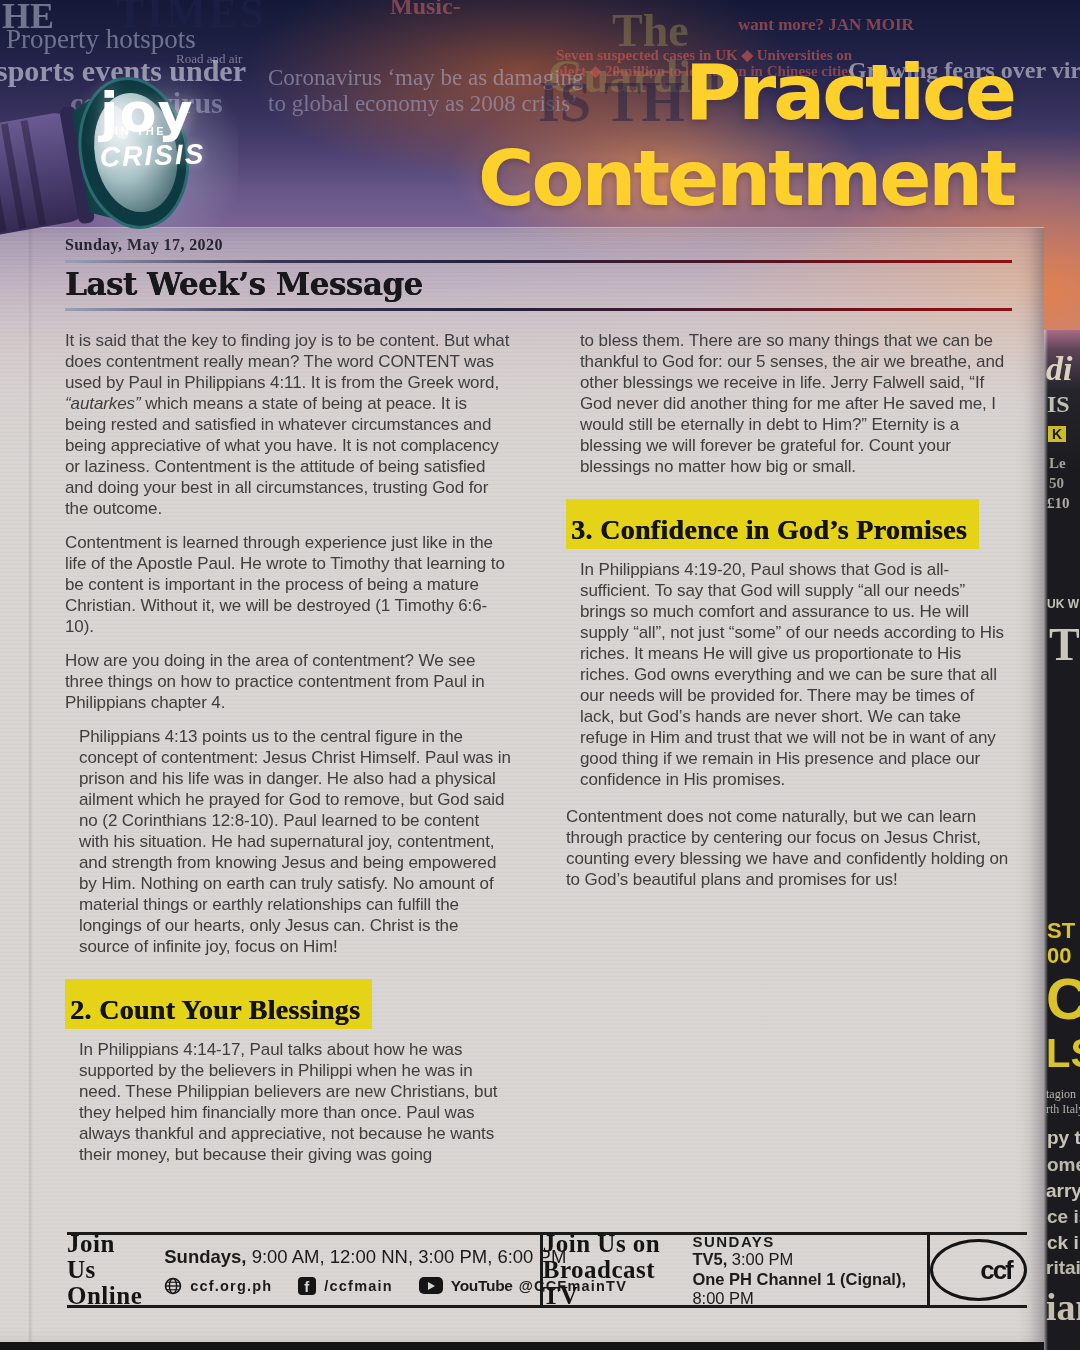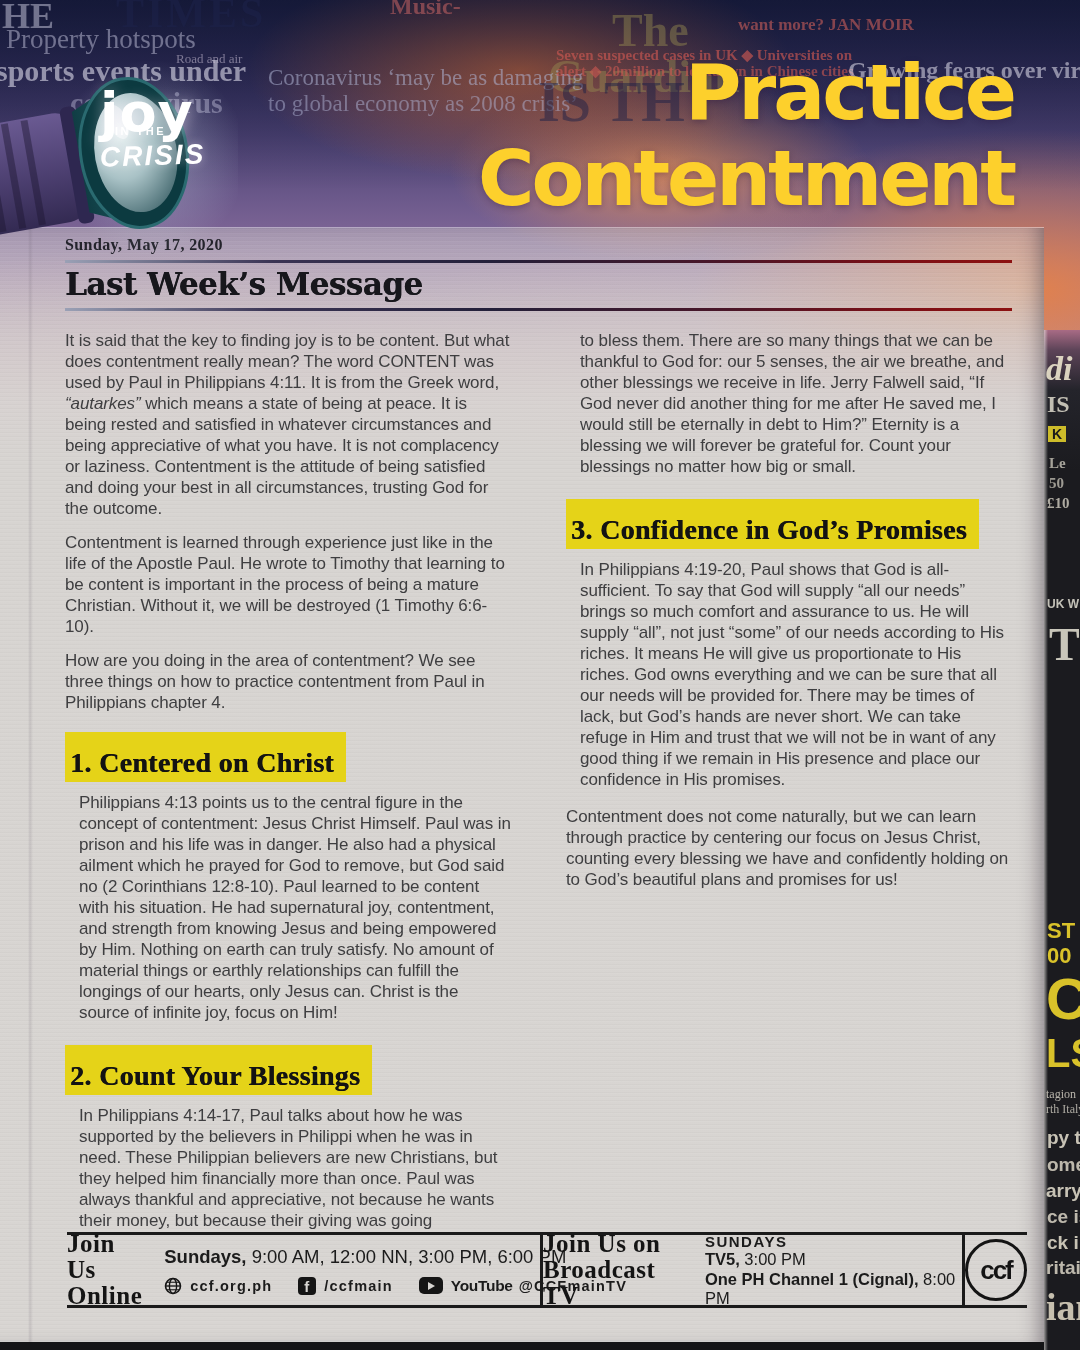--- a/index.html
+++ b/index.html
@@ -74,21 +74,21 @@
   .icn{display:inline-flex;align-items:center;margin-right:8px;}
   .gap{width:26px;}
   .fb-icon{width:18px;height:18px;background:#151515;color:#d8d6d2;border-radius:4px;font-weight:700;font-size:15px;line-height:19px;text-align:center;}
   .yt-icon{width:24px;height:17px;background:#151515;border-radius:5px;display:flex;align-items:center;justify-content:center;}
   .yt-tri{width:0;height:0;border-left:7px solid #d8d6d2;border-top:4.5px solid transparent;border-bottom:4.5px solid transparent;margin-left:1px;}
   .ytword{font-size:15.5px;font-weight:700;letter-spacing:-.3px;margin-right:6px;}
   .sched2{margin-left:20px;}
   .sched2 .days{font-size:15px;font-weight:700;letter-spacing:1.5px;}
   .sched2 .tvline{font-size:16.5px;margin-top:0;}
   .ccf{width:56px;height:56px;border:3.5px solid #141414;border-radius:50%;display:flex;align-items:center;justify-content:center;
-    font-weight:700;font-size:26px;letter-spacing:-2px;color:#141414;}
+    font-weight:700;font-size:26px;letter-spacing:-2px;color:#141414;padding-left:35px;}
 
   
   .flash{position:absolute;left:-18px;top:60px;}
 </style>
 </head>
 <body>
 
 <div id="canvas">
 
   <div class="sky">
@@ -114,21 +114,20 @@
     <div class="date-line">Sunday, May 17, 2020</div>
     <div class="rule rule1"></div>
     <div class="lw-heading">Last Week’s Message</div>
     <div class="rule rule2"></div>
 
     <div class="columns">
       <div class="col">
         <p><span>It is said that the key to finding joy is to be content. But what does contentment really mean? The word CONTENT was used by Paul in Philippians 4:11. It is from the Greek word, </span><span class="ital">“autarkes”</span><span> which means a state of being at peace. It is being rested and satisfied in whatever circumstances and being appreciative of what you have. It is not complacency or laziness. Contentment is the attitude of being satisfied and doing your best in all circumstances, trusting God for the outcome.</span></p>
         <p>Contentment is learned through experience just like in the life of the Apostle Paul. He wrote to Timothy that learning to be content is important in the process of being a mature Christian. Without it, we will be destroyed (1 Timothy 6:6-10).</p>
         <p>How are you doing in the area of contentment? We see three things on how to practice contentment from Paul in Philippians chapter 4.</p>
-        <div><span class="hl">1. Centered on Christ</span></div>
         <p class="sec-p">Philippians 4:13 points us to the central figure in the concept of contentment: Jesus Christ Himself. Paul was in prison and his life was in danger. He also had a physical ailment which he prayed for God to remove, but God said no (2 Corinthians 12:8-10). Paul learned to be content with his situation. He had supernatural joy, contentment, and strength from knowing Jesus and being empowered by Him. Nothing on earth can truly satisfy. No amount of material things or earthly relationships can fulfill the longings of our hearts, only Jesus can. Christ is the source of infinite joy, focus on Him!</p>
         <div><span class="hl">2. Count Your Blessings</span></div>
         <p class="sec-p">In Philippians 4:14-17, Paul talks about how he was supported by the believers in Philippi when he was in need. These Philippian believers are new Christians, but they helped him financially more than once. Paul was always thankful and appreciative, not because he wants their money, but because their giving was going</p>
       </div>
       <div class="col">
         <p class="sec-p" style="margin-top:0;">to bless them. There are so many things that we can be thankful to God for: our 5 senses, the air we breathe, and other blessings we receive in life. Jerry Falwell said, “If God never did another thing for me after He saved me, I would still be eternally in debt to Him?” Eternity is a blessing we will forever be grateful for. Count your blessings no matter how big or small.</p>
         <div><span class="hl">3. Confidence in God’s Promises</span></div>
         <p class="sec-p">In Philippians 4:19-20, Paul shows that God is all-sufficient. To say that God will supply “all our needs” brings so much comfort and assurance to us. He will supply “all”, not just “some” of our needs according to His riches. It means He will give us proportionate to His riches. God owns everything and we can be sure that all our needs will be provided for. There may be times of lack, but God’s hands are never short. We can take refuge in Him and trust that we will not be in want of any good thing if we remain in His presence and place our confidence in His promises.</p>
         <p class="closing">Contentment does not come naturally, but we can learn through practice by centering our focus on Jesus Christ, counting every blessing we have and confidently holding on to God’s beautiful plans and promises for us!</p>
       </div>

